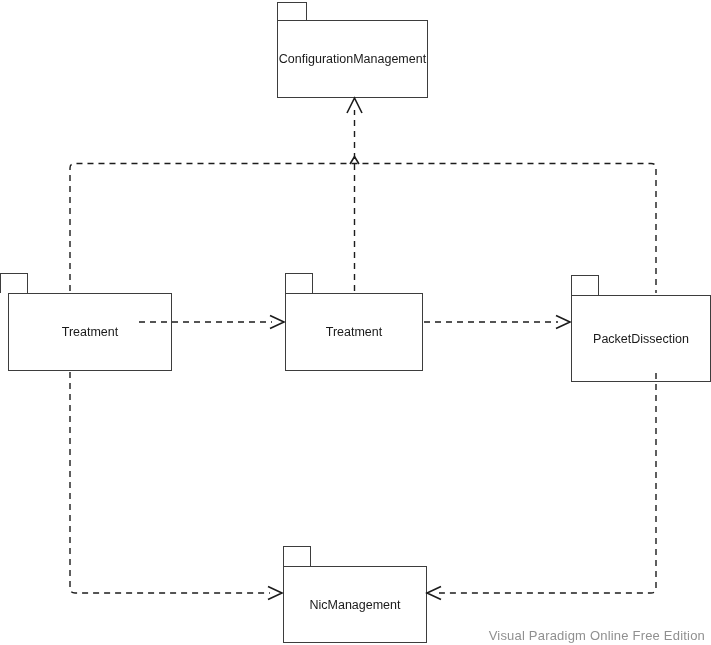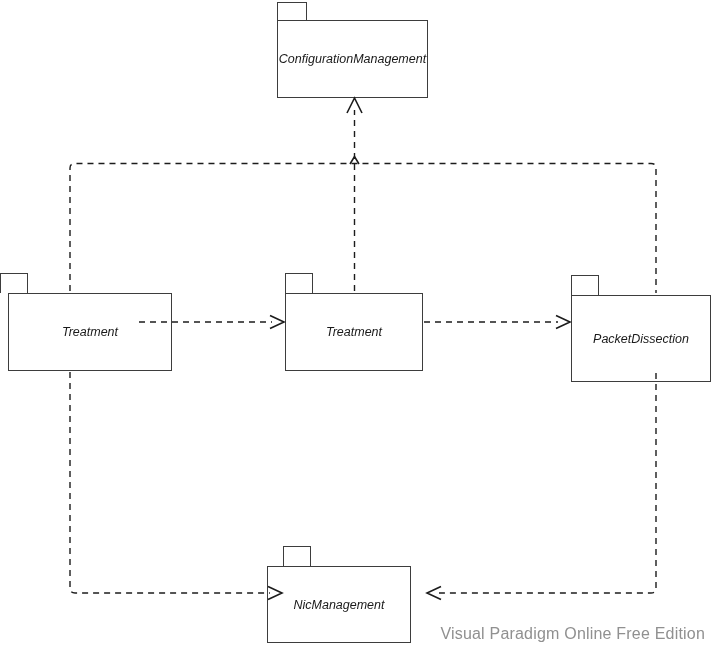--- a/index.html
+++ b/index.html
@@ -27,21 +27,20 @@
     background:#ffffff;
     border:1.5px solid #3d3d3d;
     display:flex;
     align-items:center;
     justify-content:center;
   }
   .pkg-label {
     font-size:12.5px;
     color:#1a1a1a;
     white-space:nowrap;
-    font-style:italic;
   }
   svg.connectors {
     position:absolute;
     left:0; top:0;
     width:711px; height:645px;
     pointer-events:none;
   }
   .conn {
     fill:none;
     stroke:#1c1c1c;
@@ -50,21 +49,21 @@
   }
   .arrowhead {
     fill:none;
     stroke:#1c1c1c;
     stroke-width:1.6;
   }
   .watermark {
     position:absolute;
     right:6px;
     bottom:2px;
-    font-size:16px;
+    font-size:13px;
     color:#909090;
     letter-spacing:0.2px;
   }
 </style>
 </head>
 <body>
 
 <div class="canvas">
 
   <div>
@@ -90,21 +89,21 @@
 
   <div>
     <div class="pkg-tab" style="left:571px; top:275px; width:28px; height:20px;"></div>
     <div class="pkg-body" style="left:571px; top:295px; width:140px; height:87px;">
       <span class="pkg-label">PacketDissection</span>
     </div>
   </div>
 
   <div>
     <div class="pkg-tab" style="left:283px; top:546px; width:28px; height:20px;"></div>
-    <div class="pkg-body" style="left:267px; top:566px; width:144px; height:77px;text-align:right;">
+    <div class="pkg-body" style="left:283px; top:566px; width:144px; height:77px;text-align:right;">
       <span class="pkg-label">NicManagement</span>
     </div>
   </div>
 
   <svg class="connectors" viewBox="0 0 711 645" xmlns="http://www.w3.org/2000/svg">
 
     <path class="conn" d="M139,322 H272"></path>
     <polyline class="arrowhead" points="270,315.5 284,322 270,328.5"></polyline>
 
     <path class="conn" d="M424,322 H558"></path>

